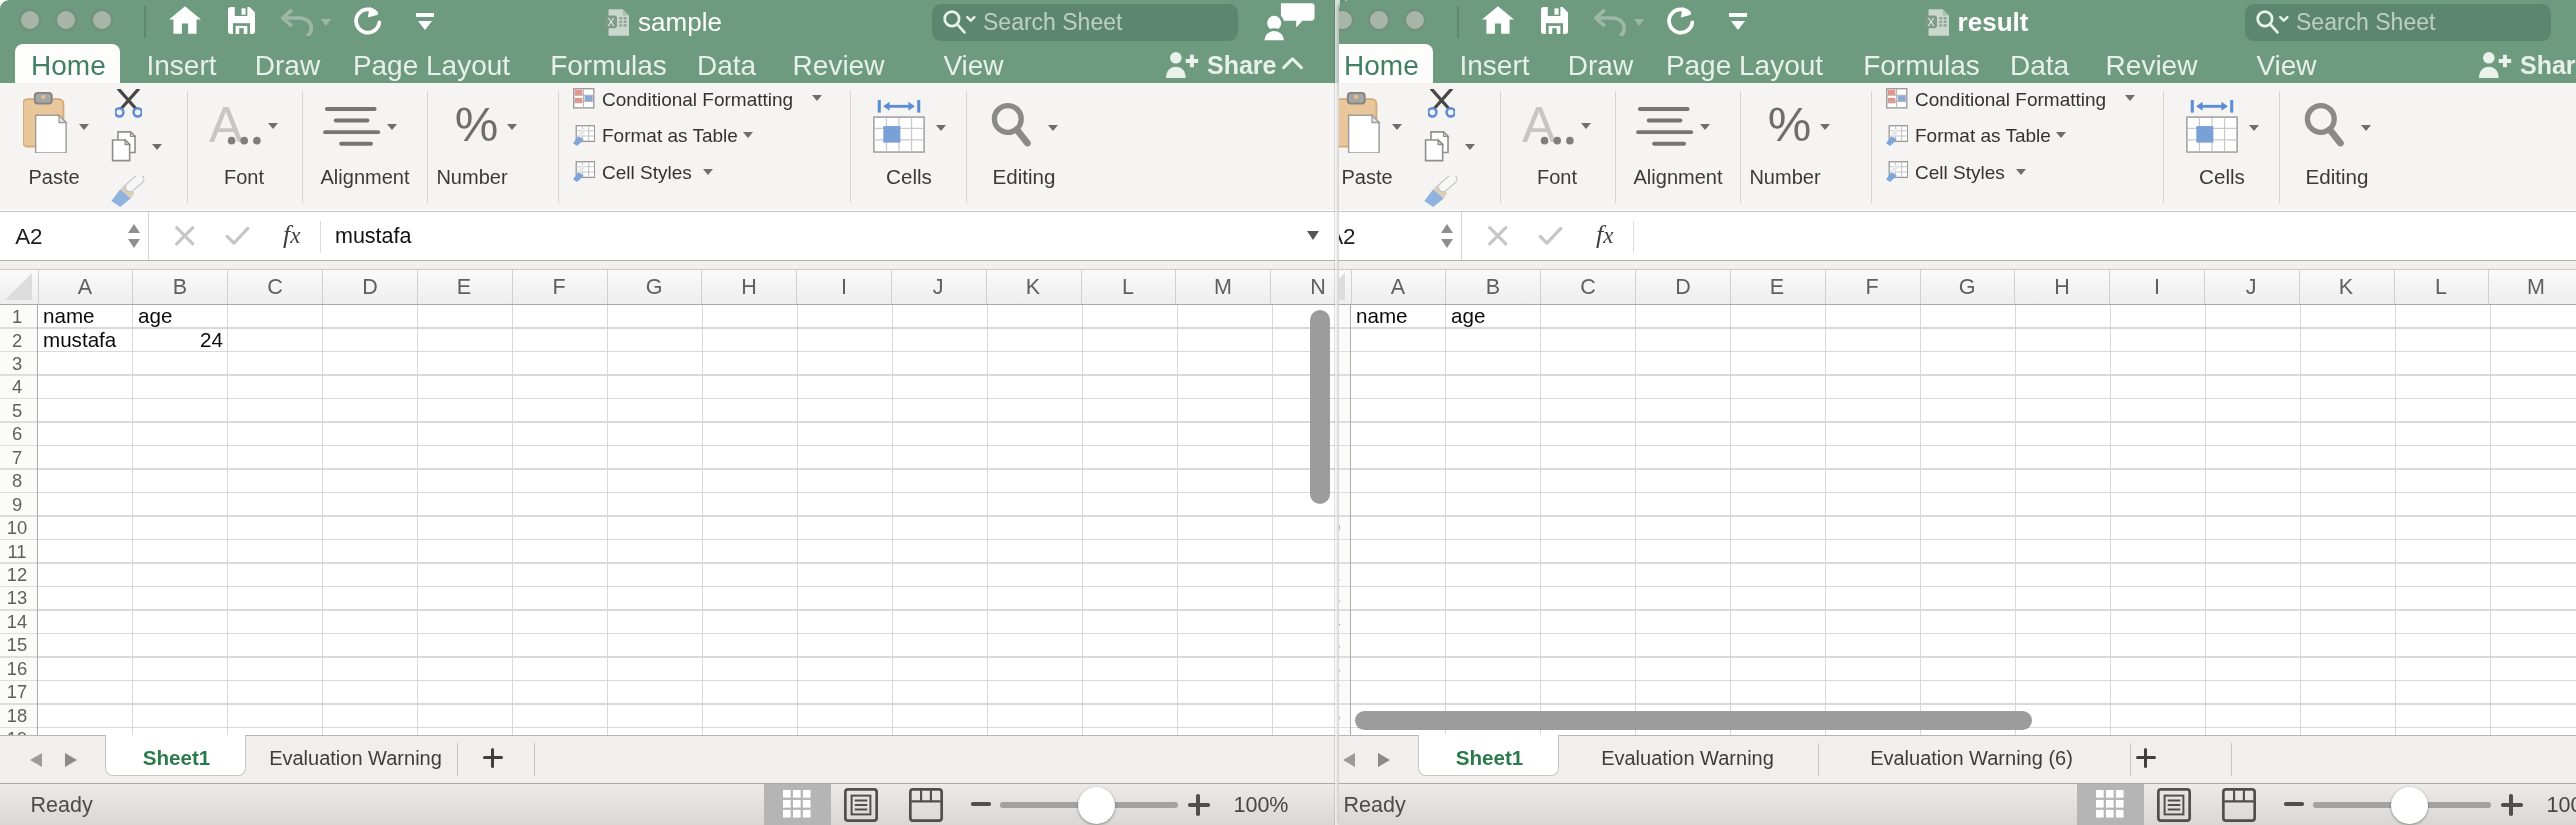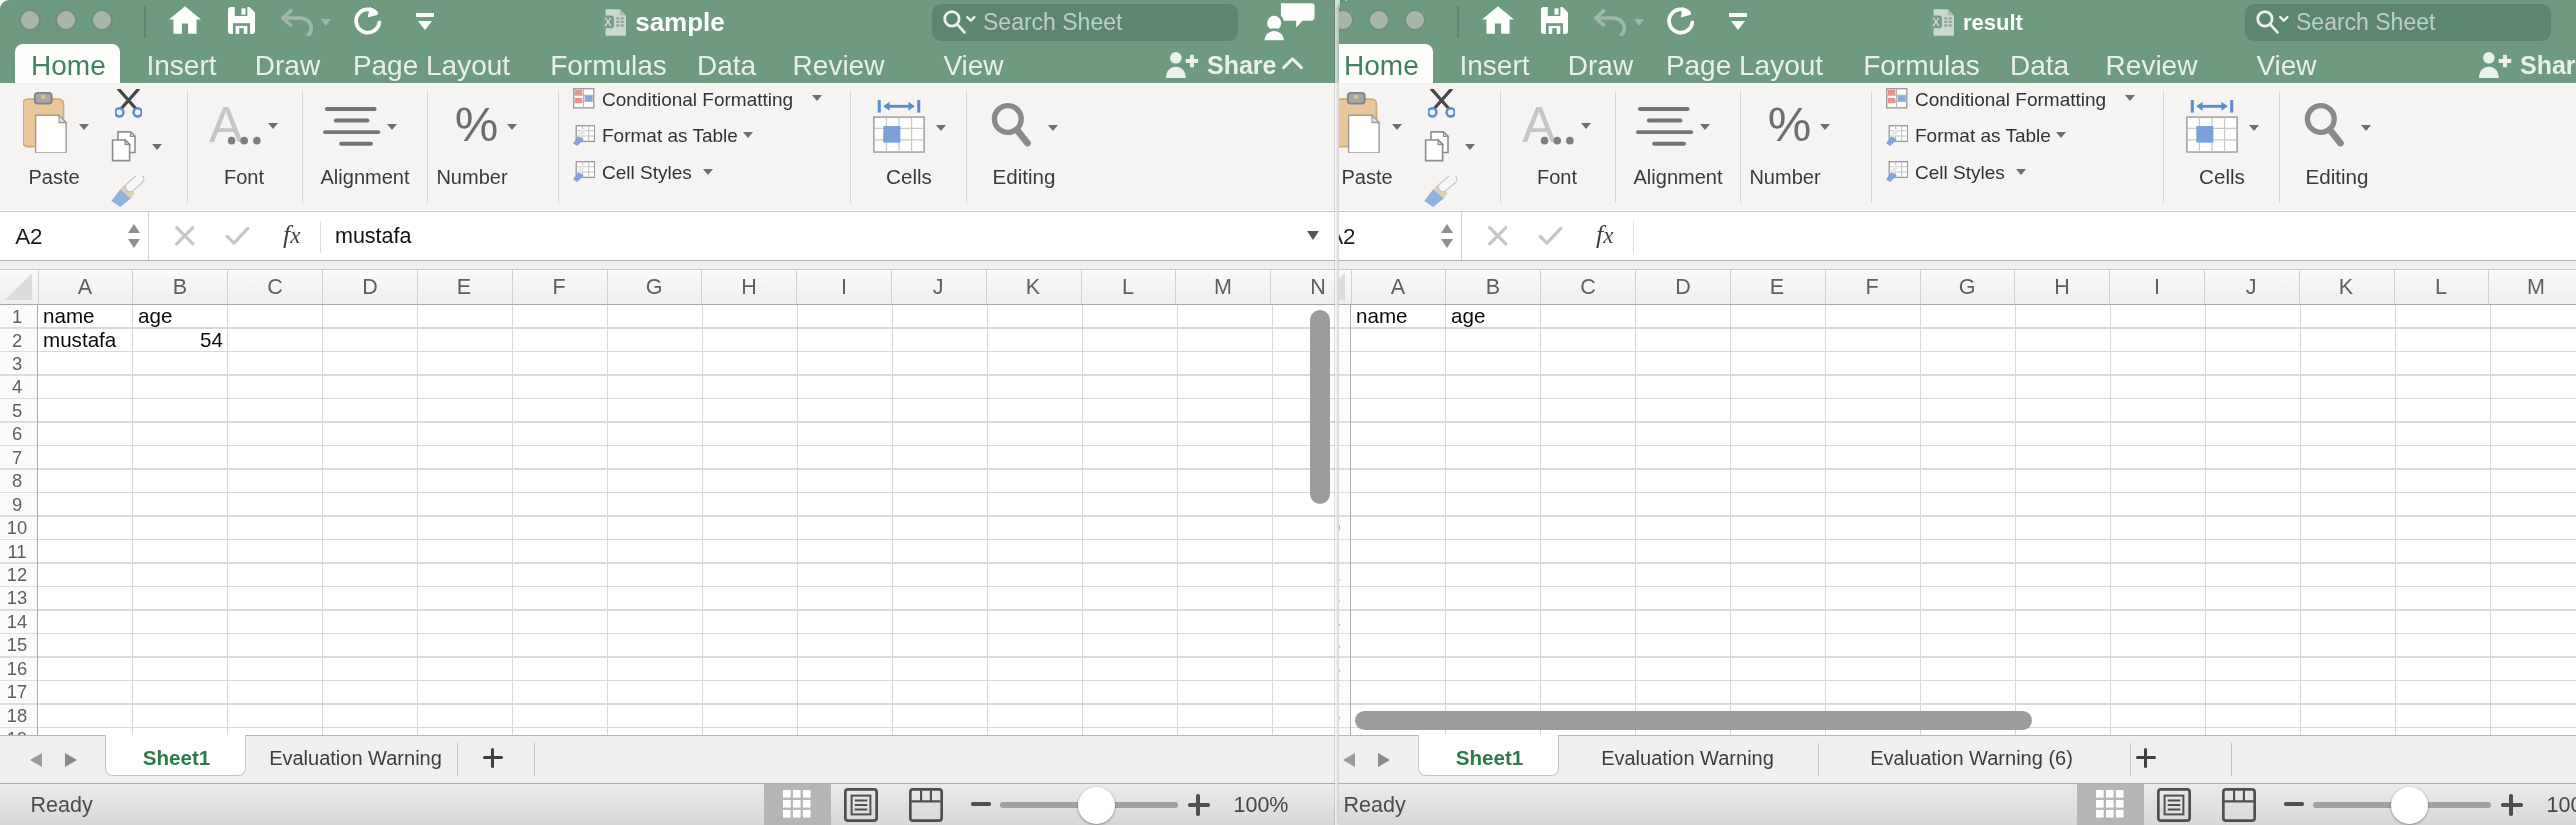--- a/index.html
+++ b/index.html
@@ -44,21 +44,21 @@
             <g fill="#8FA696">
               <rect x="16" y="9" width="3.4" height="2.6"></rect>
               <rect x="21" y="9" width="3.4" height="2.6"></rect>
               <rect x="16" y="13" width="3.4" height="2.6"></rect>
               <rect x="21" y="13" width="3.4" height="2.6"></rect>
               <rect x="16" y="17" width="3.4" height="2.6"></rect>
               <rect x="21" y="17" width="3.4" height="2.6"></rect>
             </g>
           </svg>
         </span>
-        <span style="font-size:26px;font-weight:700;color:#fff">sample</span>
+        <span style="font-size:26px;font-weight:400;color:#fff">sample</span>
       </div>
 <div style="position:absolute;left:932px;top:3.6px;width:306px;height:37px;border-radius:9px;background:#5C8670"></div>
 <svg style="position:absolute;left:942px;top:9px" width="36" height="27" viewBox="0 0 40 30">
         <circle cx="11" cy="11" r="8" stroke="#E8F1EA" stroke-width="3" fill="none"></circle>
         <path d="M17 17 L25 26" stroke="#E8F1EA" stroke-width="3" stroke-linecap="round"></path>
         <path d="M28 9 L32 13 L36 9" stroke="#E8F1EA" stroke-width="2.6" fill="none" stroke-linecap="round" stroke-linejoin="round"></path>
       </svg>
 <div style="position:absolute;left:983px;top:10.8px;font-size:23px;color:rgba(255,255,255,0.6);font-weight:400;white-space:nowrap;line-height:1">Search Sheet</div>
 <svg style="position:absolute;left:1263px;top:2.7px" width="52" height="39" viewBox="0 0 58 43">
         <path d="M20 0 H54 a3.5 3.5 0 0 1 3.5 3.5 V16 a3.5 3.5 0 0 1 -3.5 3.5 H44 L37 27 V19.5 H23.5 A3.5 3.5 0 0 1 20 16 Z" fill="#fff"></path>
@@ -254,21 +254,21 @@
 <div style="position:absolute;left:0;top:328px;width:34px;height:23.5px;text-align:center;font-size:18.4px;color:#5F5F5F;line-height:23.5px">15</div>
 <div style="position:absolute;left:0;top:352px;width:34px;height:23.5px;text-align:center;font-size:18.4px;color:#5F5F5F;line-height:23.5px">16</div>
 <div style="position:absolute;left:0;top:375px;width:34px;height:23.5px;text-align:center;font-size:18.4px;color:#5F5F5F;line-height:23.5px">17</div>
 <div style="position:absolute;left:0;top:399px;width:34px;height:23.5px;text-align:center;font-size:18.4px;color:#5F5F5F;line-height:23.5px">18</div>
 <div style="position:absolute;left:0;top:422px;width:34px;height:23.5px;text-align:center;font-size:18.4px;color:#5F5F5F;line-height:23.5px">19</div>
 </div>
 <div style="position:absolute;left:37px;top:305px;width:1.1px;height:431px;background:#ABABAB"></div>
 <div style="position:absolute;left:43px;top:306px;font-size:20.6px;color:#0A0A0A;font-weight:400;white-space:nowrap;line-height:1">name</div>
 <div style="position:absolute;left:138px;top:306px;font-size:20.6px;color:#0A0A0A;font-weight:400;white-space:nowrap;line-height:1">age</div>
 <div style="position:absolute;left:43px;top:330px;font-size:20.6px;color:#0A0A0A;font-weight:400;white-space:nowrap;line-height:1">mustafa</div>
-<div style="position:absolute;left:142px;top:330px;width:81px;text-align:right;font-size:20.6px;color:#0A0A0A;font-weight:400;line-height:1">54</div>
+<div style="position:absolute;left:142px;top:330px;width:81px;text-align:right;font-size:20.6px;color:#0A0A0A;font-weight:400;line-height:1">24</div>
 <div style="position:absolute;left:1310px;top:310px;width:20px;height:194px;border-radius:10px;background:#9C9C9C"></div>
 <div style="position:absolute;left:0px;top:735px;width:1345px;height:0.9px;background:#B5B5B5"></div>
 <div style="position:absolute;left:0;top:736px;width:1345px;height:47px;background:#F0EFED"></div>
 <div style="position:absolute;left:30px;top:753px;width:0;height:0;border-top:7.2px solid transparent;border-bottom:7.2px solid transparent;border-right:12.6px solid #9B9B9B"></div>
 <div style="position:absolute;left:65px;top:753px;width:0;height:0;border-top:7.2px solid transparent;border-bottom:7.2px solid transparent;border-left:12.6px solid #8A8A8A"></div>
 <div style="position:absolute;left:105px;top:735px;width:141px;height:41px;background:#fff;border:0.9px solid #C6C6C6;border-top:none;border-radius:0 0 8px 8px;box-sizing:border-box"></div>
 <div style="position:absolute;left:109px;top:748px;width:135px;text-align:center;font-size:20.6px;color:#2B7A4B;font-weight:700;line-height:1">Sheet1</div>
 <div style="position:absolute;left:221px;top:748px;width:269px;text-align:center;font-size:20px;color:#3D3D3D;font-weight:400;line-height:1">Evaluation Warning</div>
 <div style="position:absolute;left:457px;top:743px;width:0.9px;height:33px;background:#C4C4C4"></div>
 <div style="position:absolute;left:534px;top:743px;width:0.9px;height:33px;background:#C4C4C4"></div>
@@ -348,21 +348,21 @@
               <g fill="#8FA696">
                 <rect x="16" y="9" width="3.4" height="2.6"></rect>
                 <rect x="21" y="9" width="3.4" height="2.6"></rect>
                 <rect x="16" y="13" width="3.4" height="2.6"></rect>
                 <rect x="21" y="13" width="3.4" height="2.6"></rect>
                 <rect x="16" y="17" width="3.4" height="2.6"></rect>
                 <rect x="21" y="17" width="3.4" height="2.6"></rect>
               </g>
             </svg>
           </span>
-          <span style="font-size:22px;font-weight:700;color:#fff">result</span>
+          <span style="font-size:26px;font-weight:700;color:#fff">result</span>
         </div>
 <div style="position:absolute;left:932px;top:3.6px;width:306px;height:37px;border-radius:9px;background:#5C8670"></div>
 <svg style="position:absolute;left:942px;top:9px" width="36" height="27" viewBox="0 0 40 30">
           <circle cx="11" cy="11" r="8" stroke="#E8F1EA" stroke-width="3" fill="none"></circle>
           <path d="M17 17 L25 26" stroke="#E8F1EA" stroke-width="3" stroke-linecap="round"></path>
           <path d="M28 9 L32 13 L36 9" stroke="#E8F1EA" stroke-width="2.6" fill="none" stroke-linecap="round" stroke-linejoin="round"></path>
         </svg>
 <div style="position:absolute;left:983px;top:10.8px;font-size:23px;color:rgba(255,255,255,0.6);font-weight:400;white-space:nowrap;line-height:1">Search Sheet</div>
 
 <div style="position:absolute;left:0;top:44px;width:1345px;height:39px;background:#6E9A7F"></div>

